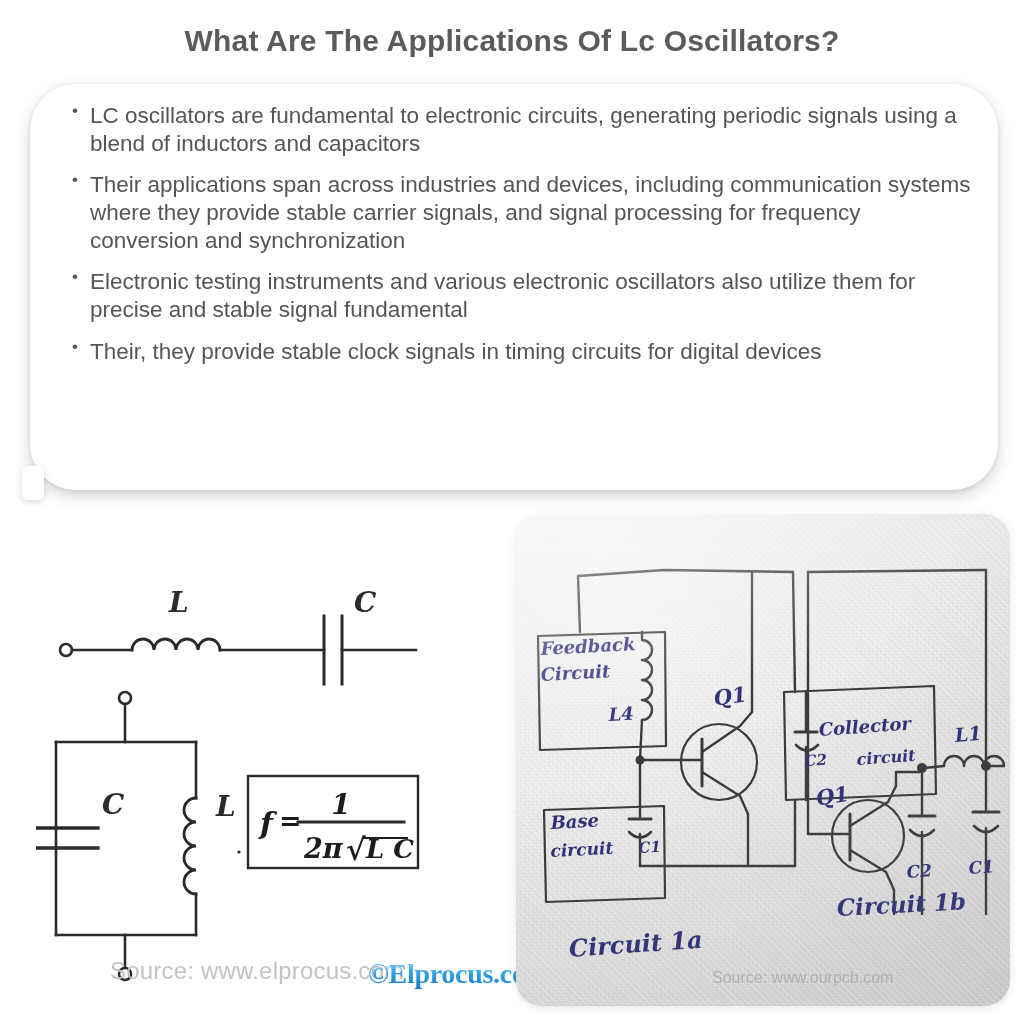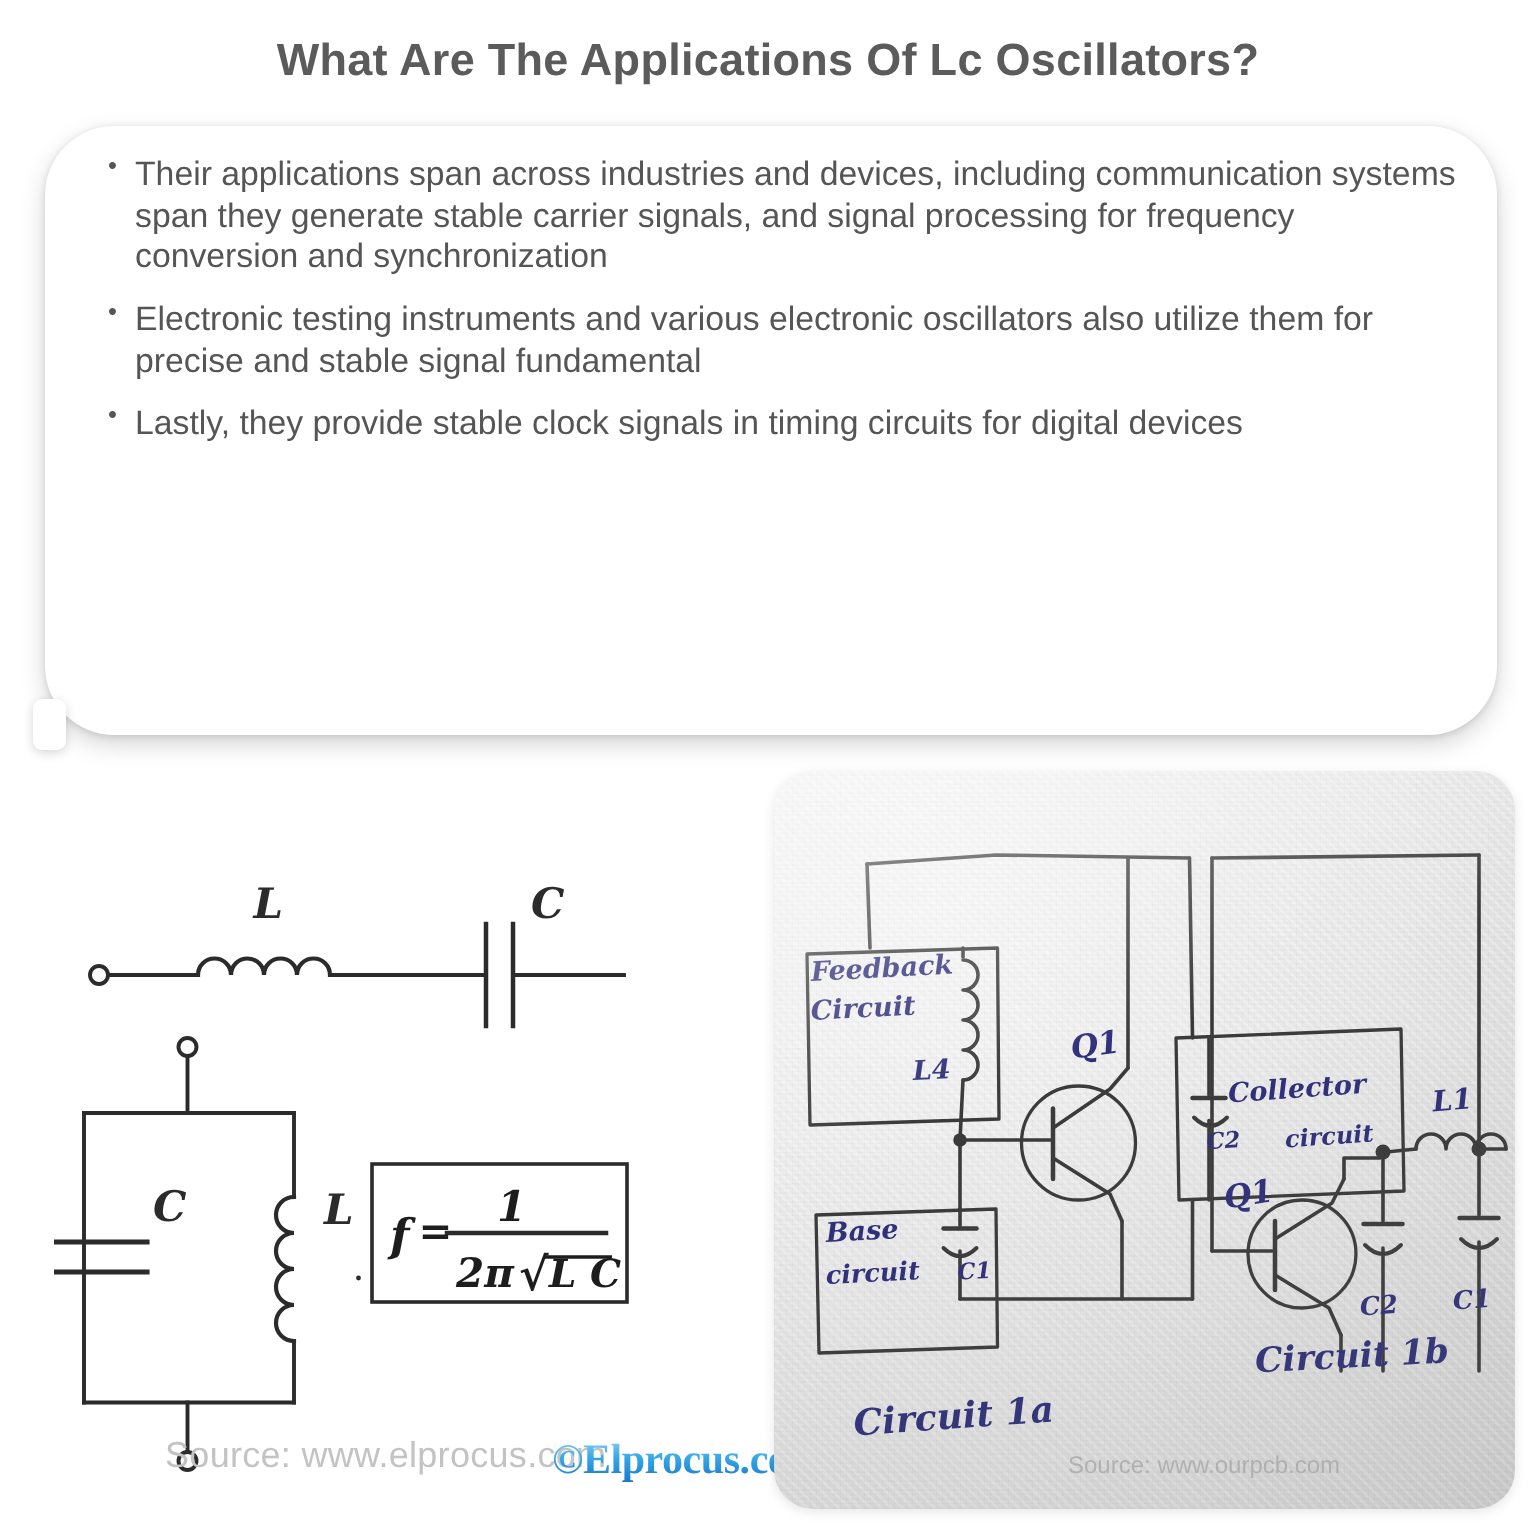--- a/index.html
+++ b/index.html
@@ -122,23 +122,24 @@
 </head>
 <body>
 
 <div class="page">
 
   <div class="title">What Are The Applications Of Lc Oscillators?</div>
 
   <div class="card">
     <div class="card-notch"></div>
     <ul class="bullets">
-      <li>Their applications span across industries and devices, including communication systems span they generate stable carrier signals, and signal processing for frequency conversion and synchronization</li>
+      <li>LC oscillators are fundamental to electronic circuits, generating periodic signals using a blend of inductors and capacitors</li>
+      <li>Their applications span across industries and devices, including communication systems where they provide stable carrier signals, and signal processing for frequency conversion and synchronization</li>
       <li>Electronic testing instruments and various electronic oscillators also utilize them for precise and stable signal fundamental</li>
-      <li>Lastly, they provide stable clock signals in timing circuits for digital devices</li>
+      <li>Their, they provide stable clock signals in timing circuits for digital devices</li>
     </ul>
   </div>
 
   <div class="diagram-left">
     <svg viewBox="0 0 450 450" width="450" height="450">
       <g stroke="#2b2b2b" stroke-width="2.6" fill="none" stroke-linecap="square">
 
         <circle cx="30" cy="90" r="6" stroke-width="2.6" fill="#ffffff"></circle>
         <line x1="36" y1="90" x2="96" y2="90"></line>
 

